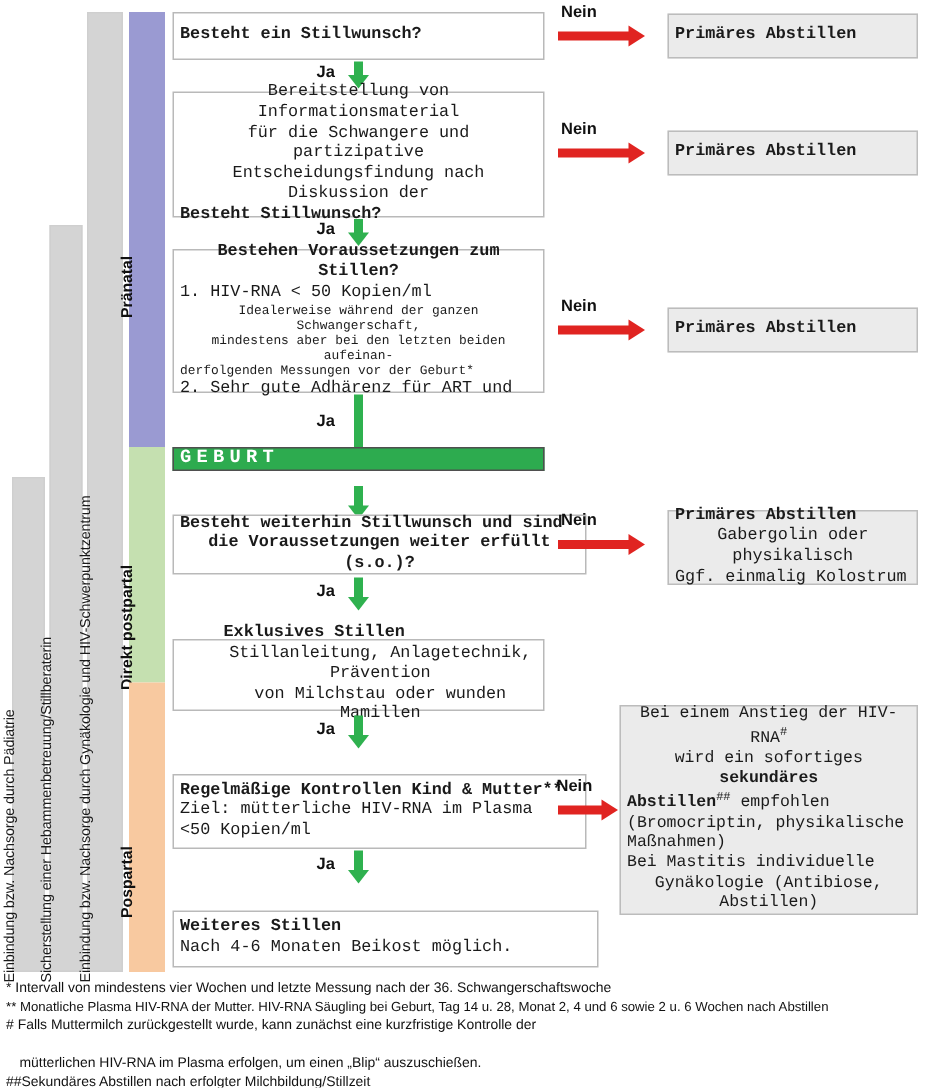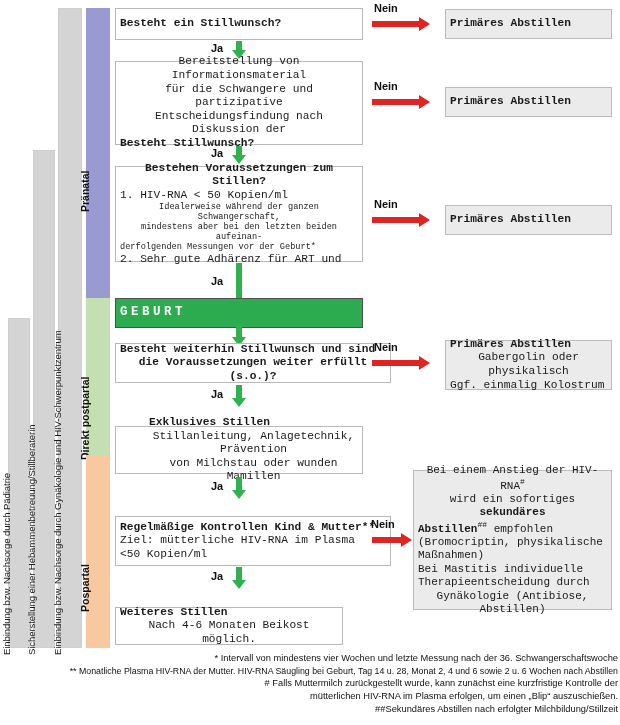--- a/index.html
+++ b/index.html
@@ -139,22 +139,22 @@
 
   
   .notes {
     position: absolute;
     left: 4px;
     width: 614px;
     font-size: 9.3px;
     line-height: 1.38;
     color: #111;
   }
-  .notes div { white-space: nowrap; text-align: right; }
-  .notes .ind { padding-left: 9px; }
+  .notes div { white-space: nowrap; }
+  .notes .ind { padding-left: 9px; margin-top: 12px; }
   sup { font-size: 8px; vertical-align: super; }
 </style>
 </head>
 <body>
 
 <div id="chart">
 
   <div class="vbar" style="left:8px; top:318px; width:22px; height:330px;"></div>
   <div class="vbar-label" style="left:12px; top:644px;">Einbindung bzw. Nachsorge durch Pädiatrie</div>
 
@@ -231,21 +231,21 @@
   </div>
   <div class="nein" style="left:374px; top:198px;">Nein</div>
 
   <div class="box gray" style="left:445px; top:205px; width:167px; height:30px;">
     <span class="b">Primäres Abstillen</span>
   </div>
 
   <div class="gline" style="left:236px; top:263px; height:35px;"></div>
   <div class="ja" style="left:211px; top:275px;">Ja</div>
 
-  <div class="box geburt" style="left:115px; top:298px; width:248px; height:30px;">
+  <div class="box geburt" style="left:115px; top:298px; width:248px; height:16px;">
     <span>GEBURT</span>
   </div>
 
   <div class="garrow" style="left:232px; top:324px; height:22px;">
     <div class="shaft" style="height:14px;"></div>
     <div class="head" style="top:13px;"></div>
   </div>
 
   <div class="box" style="left:115px; top:343px; width:276px; height:40px;">
     <span class="b">Besteht weiterhin Stillwunsch und sind</span>
@@ -288,21 +288,20 @@
     </span>
     <span>
       <span>wird ein sofortiges </span><b>sekundäres</b>
     </span>
     <span>
       <b>Abstillen</b><sup>##</sup><span> empfohlen</span>
     </span>
     <span>(Bromocriptin, physikalische</span>
     <span>Maßnahmen)</span>
     <span>Bei Mastitis individuelle</span>
-    <span>Therapieentscheidung durch</span>
     <span>Gynäkologie (Antibiose, Abstillen)</span>
   </div>
 
   <div class="box" style="left:115px; top:516px; width:276px; height:50px;">
     <span class="b">Regelmäßige Kontrollen Kind &amp; Mutter**</span>
     <span>Ziel: mütterliche HIV-RNA im Plasma</span>
     <span>&lt;50 Kopien/ml</span>
   </div>
 
   <div class="rarrow" style="left:372px; top:533px; width:40px;">
@@ -310,21 +309,21 @@
       <div class="head"></div>
   </div>
   <div class="nein" style="left:371px; top:518px;">Nein</div>
 
   <div class="garrow" style="left:232px; top:567px; height:22px;">
     <div class="shaft" style="height:14px;"></div>
     <div class="head" style="top:13px;"></div>
   </div>
   <div class="ja" style="left:211px; top:570px;">Ja</div>
 
-  <div class="box" style="left:115px; top:607px; width:228px; height:38px;">
+  <div class="box" style="left:115px; top:607px; width:284px; height:38px;">
     <span class="b">Weiteres Stillen</span>
     <span>Nach 4-6 Monaten Beikost möglich.</span>
   </div>
 
   <div class="notes" style="top:652px;">
     <div>* Intervall von mindestens vier Wochen und letzte Messung nach der 36. Schwangerschaftswoche</div>
     <div style="font-size:8.8px;">** Monatliche Plasma HIV-RNA der Mutter. HIV-RNA Säugling bei Geburt, Tag 14 u. 28, Monat 2, 4 und 6 sowie 2 u. 6 Wochen nach Abstillen</div>
     <div># Falls Muttermilch zurückgestellt wurde, kann zunächst eine kurzfristige Kontrolle der</div>
     <div class="ind">mütterlichen HIV-RNA im Plasma erfolgen, um einen „Blip“ auszuschießen.</div>
     <div>##Sekundäres Abstillen nach erfolgter Milchbildung/Stillzeit</div>

